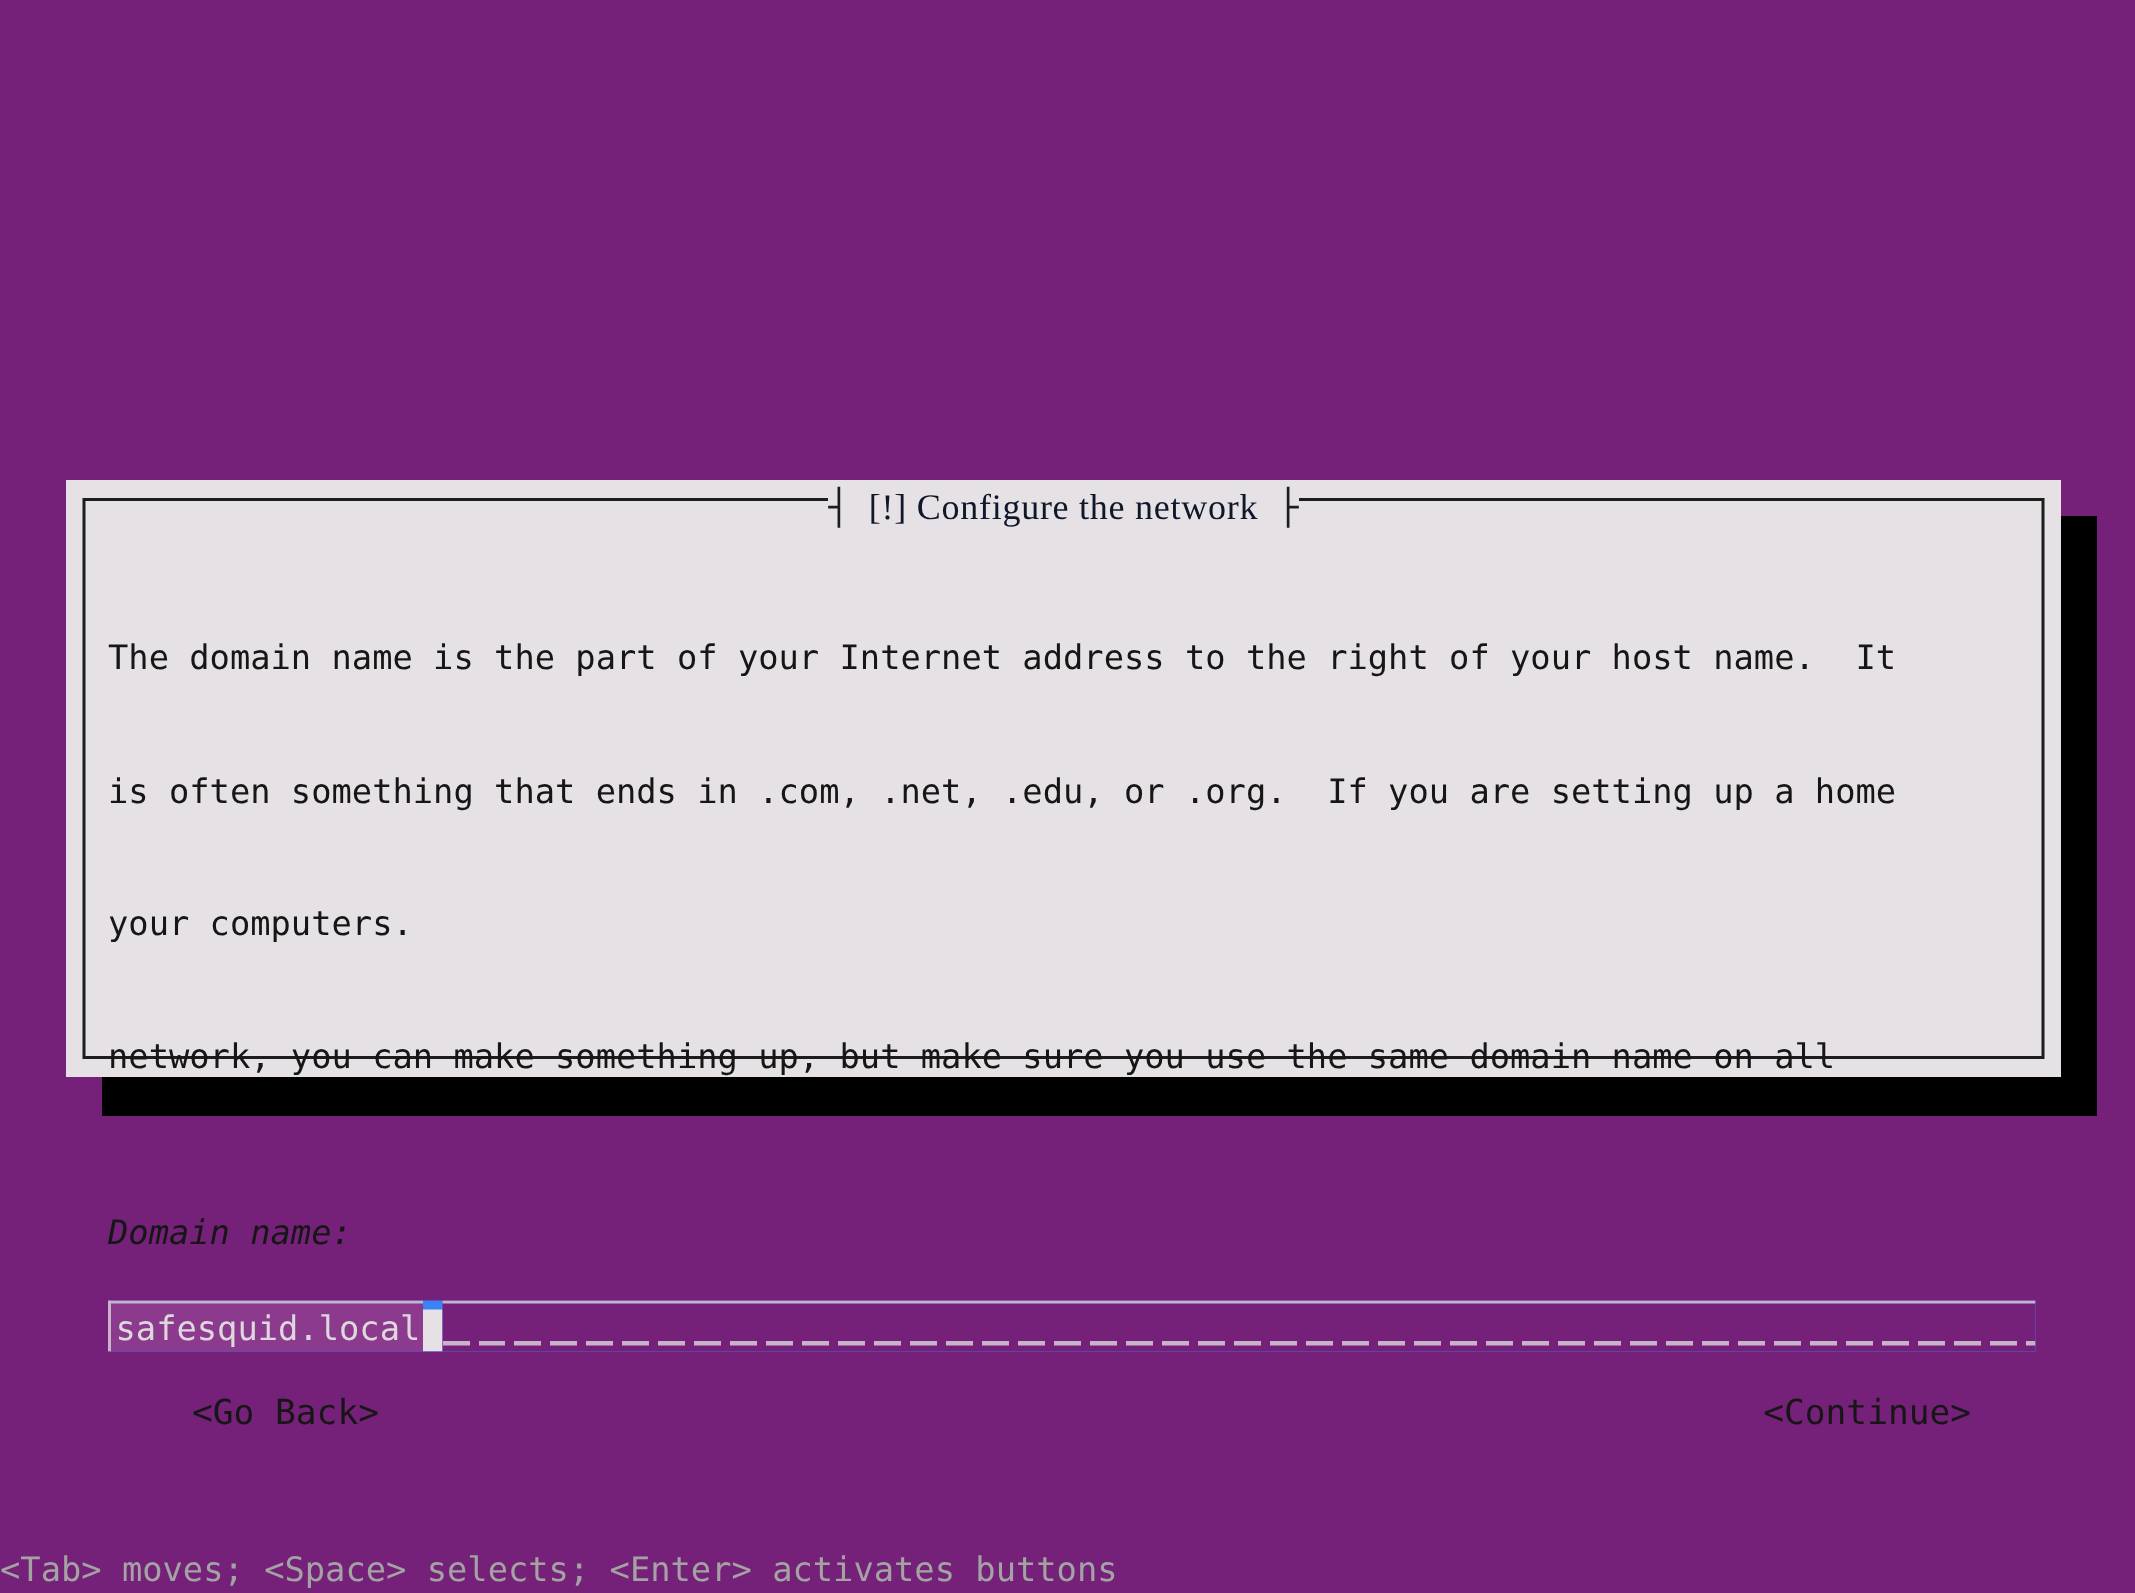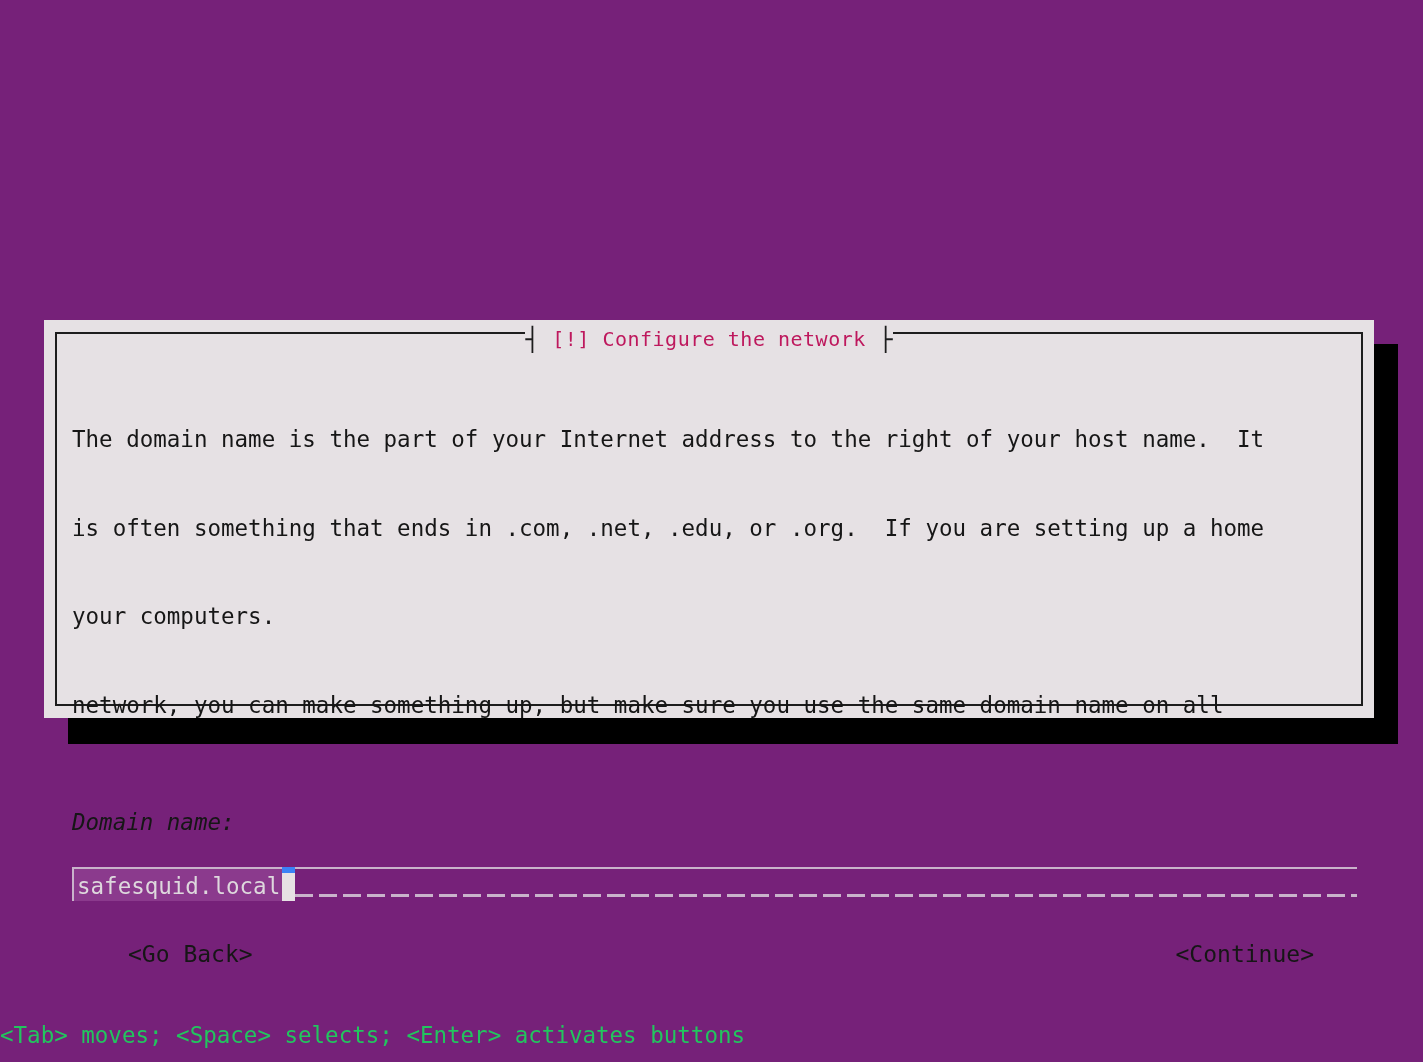--- a/index.html
+++ b/index.html
@@ -80,26 +80,27 @@
     position: relative;
     top: 2px;
   }
   .title-tick {
     color: #1d1d1d;
     font-size: 23px;
     line-height: 34px;
     letter-spacing: 0;
   }
   .dialog-title {
-    color: #be185d;
-    font-size: 20px;
+    color: #0f172a;
+    font-size: 24px;
     line-height: 34px;
     white-space: pre;
     padding: 0 13px;
     letter-spacing: 0.5px;
+    font-family: Liberation Serif, serif;
   }
 
   
   .dialog-body {
     position: absolute;
     left: 28px;
     top: 46px;
     right: 28px;
     bottom: 20px;
     z-index: 3;
@@ -177,21 +178,21 @@
     height: 3px;
     background: repeating-linear-gradient(
       to right,
       #c9b3cb 0px, #c9b3cb 18px,
       transparent 18px, transparent 24px
     );
   }
 
   
   .button-row {
-    margin-top: 36px;
+    margin-top: 24px;
     display: flex;
     justify-content: space-between;
     align-items: center;
     padding: 0 32px 0 56px;
   }
   .btn {
     color: #161616;
     font-size: 23px;
     line-height: 34px;
     white-space: pre;
@@ -200,23 +201,23 @@
     font-family: inherit;
     padding: 0;
     cursor: default;
     letter-spacing: 0px;
   }
 
   
   .status-bar {
     position: absolute;
     left: 0;
-    bottom: 12px;
+    bottom: 0px;
     width: 100%;
-    color: #22c55e;
+    color: #a3a3a3;
     font-size: 22.5px;
     line-height: 30px;
     white-space: pre;
     padding-left: 0px;
     z-index: 5;
   }
 </style>
 </head>
 <body>
 

